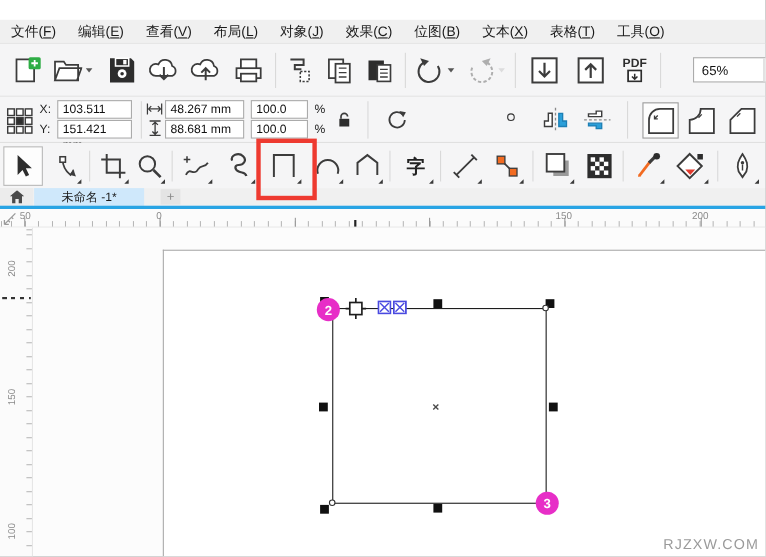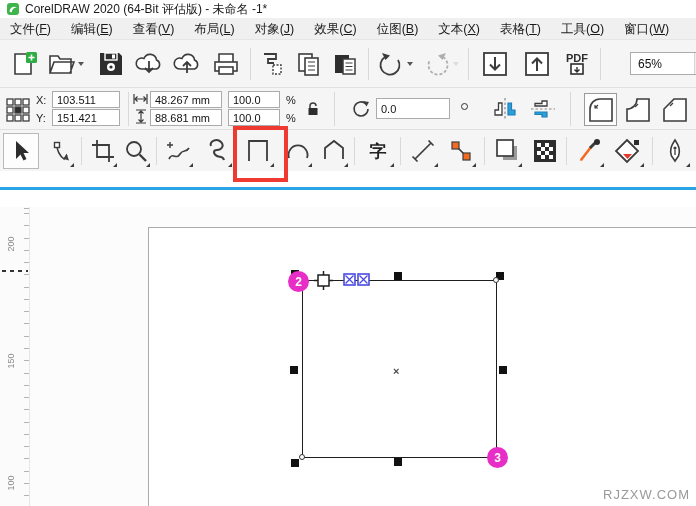--- a/index.html
+++ b/index.html
@@ -99,41 +99,32 @@
   .red-annotation{ position:absolute; left:233px; top:126px; width:55px; height:56px;
                    border:4px solid #ee3a30; z-index:50; }
 
   svg{ display:block; }
 </style>
 </head>
 <body>
 
 <div id="app">
 
-  <div class="titlebar">
-    <span class="logo">
-      <svg width="12" height="12" viewBox="0 0 12 12">
-          <path d="M2.5 8.5 C3 4.5 6.5 2.5 10 4.5 C7 4.5 5 6 4.8 9.5 Z" fill="#fff"></path>
-        </svg>
-    </span>
-    <span>CorelDRAW 2020 (64-Bit 评估版) - 未命名 -1*</span>
-  </div>
 
   <div class="menubar">
     <span class="menu-item"><span>文件</span><span class="paren"></span><u>F</u><span class="paren2"></span></span>
     <span class="menu-item"><span>编辑</span><span class="paren"></span><u>E</u><span class="paren2"></span></span>
     <span class="menu-item"><span>查看</span><span class="paren"></span><u>V</u><span class="paren2"></span></span>
     <span class="menu-item"><span>布局</span><span class="paren"></span><u>L</u><span class="paren2"></span></span>
     <span class="menu-item"><span>对象</span><span class="paren"></span><u>J</u><span class="paren2"></span></span>
     <span class="menu-item"><span>效果</span><span class="paren"></span><u>C</u><span class="paren2"></span></span>
     <span class="menu-item"><span>位图</span><span class="paren"></span><u>B</u><span class="paren2"></span></span>
     <span class="menu-item"><span>文本</span><span class="paren"></span><u>X</u><span class="paren2"></span></span>
     <span class="menu-item"><span>表格</span><span class="paren"></span><u>T</u><span class="paren2"></span></span>
     <span class="menu-item"><span>工具</span><span class="paren"></span><u>O</u><span class="paren2"></span></span>
-    <span class="menu-item"><span>窗口</span><span class="paren"></span><u>W</u><span class="paren2"></span></span>
   </div>
 
   <div class="toolbar"></div>
   <div class="tb-btn" style="left:6px;width:36px;">
     <svg width="28" height="28" viewBox="0 0 28 28">
         <path d="M5 4 h12 l4 4 v16 h-16 z" fill="#fff" stroke="#3c3c3c" stroke-width="1.6"></path>
         <rect x="16" y="2" width="11" height="11" rx="1.5" fill="#2fad45"></rect>
         <path d="M21.5 4.5 v6 M18.5 7.5 h6" stroke="#fff" stroke-width="1.6"></path>
       </svg>
   </div>
@@ -278,21 +269,20 @@
         <rect x="2.5" y="7" width="9" height="7" fill="#2d2d2d"></rect>
       </svg>
   </span>
   <div class="pb-sep" style="left:334px;"></div>
   <span style="position:absolute;left:352px;top:100px;">
     <svg width="18" height="18" viewBox="0 0 18 18">
         <path d="M14 4 A7 7 0 1 0 16 9" fill="none" stroke="#3c3c3c" stroke-width="1.6"></path>
         <path d="M11 1 L14.5 6.5 L17 2 Z" fill="#3c3c3c"></path>
       </svg>
   </span>
-  <div class="pb-field" style="left:376px;top:98px;width:74px;height:21px;line-height:18px;">0.0</div>
   <span class="deg-circle" style="left:461px;top:103px;"></span>
   <span style="position:absolute;left:492px;top:97px;">
     <svg width="26" height="24" viewBox="0 0 26 24">
         <path d="M13 1 v22" stroke="#8a8a8a" stroke-width="1.2" stroke-dasharray="2.5 2"></path>
         <path d="M10 6 v12 h-7 v-5 h3.5 v-7 z" fill="#fff" stroke="#3c3c3c" stroke-width="1.3"></path>
         <path d="M16 6 v12 h7 v-5 h-3.5 v-7 z" fill="#2b9fd9" stroke="#1d7fb5" stroke-width="1.2"></path>
       </svg>
   </span>
   <span style="position:absolute;left:530px;top:97px;">
     <svg width="26" height="24" viewBox="0 0 26 24">
@@ -430,22 +420,54 @@
   </div>
   <div class="tx-sep" style="left:652px;"></div>
   <div class="tool flyout" style="left:658px;width:34px;">
     <svg width="20" height="26" viewBox="0 0 20 26">
         <path d="M10 2 C6 8 4.5 12 6.5 18 L10 23 L13.5 18 C15.5 12 14 8 10 2 Z" fill="#fff" stroke="#3c3c3c" stroke-width="1.6"></path>
         <circle cx="10" cy="10" r="1.6" fill="#3c3c3c"></circle>
         <path d="M10 11.5 V17" stroke="#3c3c3c" stroke-width="1.3"></path>
       </svg>
   </div>
 
+  <div class="tabbar">
+    <div class="home-btn">
+      <svg width="13" height="12" viewBox="0 0 13 12">
+          <path d="M6.5 0 L13 5.5 H11 V12 H8 V8 H5 V12 H2 V5.5 H0 Z" fill="#4a4a4a"></path>
+        </svg>
+    </div>
+    <div class="doc-tab">
+      <span>未命名 -1*</span>
+    </div>
+    <div class="newtab-btn">
+      <span>+</span>
+    </div>
+  </div>
   <div class="blueline"></div>
 
+  <div class="hruler">
+    <span style="position:absolute;left:2px;top:2px;">
+      <svg width="14" height="13" viewBox="0 0 14 13">
+          <path d="M2 12 L12 2 M2 12 L2 8 M2 12 L6 12 M5.5 8.5 l1.5 1.5 M8.5 5.5 l1.5 1.5" stroke="#9a9a9a" stroke-width="1.2" fill="none"></path>
+        </svg>
+    </span>
+    <div class="ticks"></div>
+    <div class="h-major" style="left:22px;"></div>
+    <div class="h-major" style="left:145px;"></div>
+    <div class="h-major" style="left:268px;"></div>
+    <div class="h-major" style="left:390px;"></div>
+    <div class="h-major" style="left:513px;"></div>
+    <div class="h-major" style="left:637px;"></div>
+    <span class="h-label" style="left:18px;">50</span>
+    <span class="h-label" style="left:142px;">0</span>
+    <span class="h-label" style="left:505px;">150</span>
+    <span class="h-label" style="left:629px;">200</span>
+    <div class="h-cursor" style="left:322px;"></div>
+  </div>
 
   <div class="workspace">
     <div class="vruler">
       <div class="ticks"></div>
       <span class="v-label" style="top:32px;">200</span>
       <span class="v-label" style="top:149px;">150</span>
       <span class="v-label" style="top:271px;">100</span>
       <div class="v-cursor" style="top:63px;"></div>
     </div>
 

